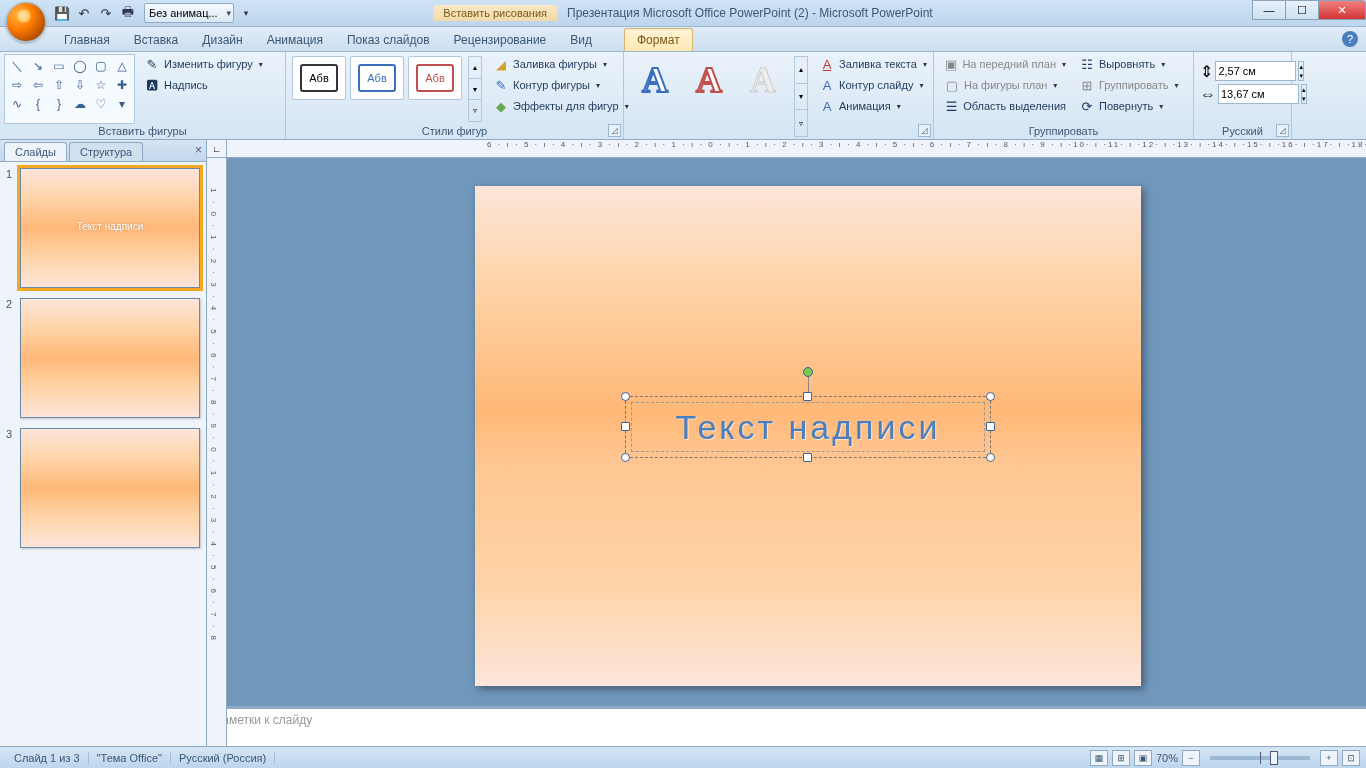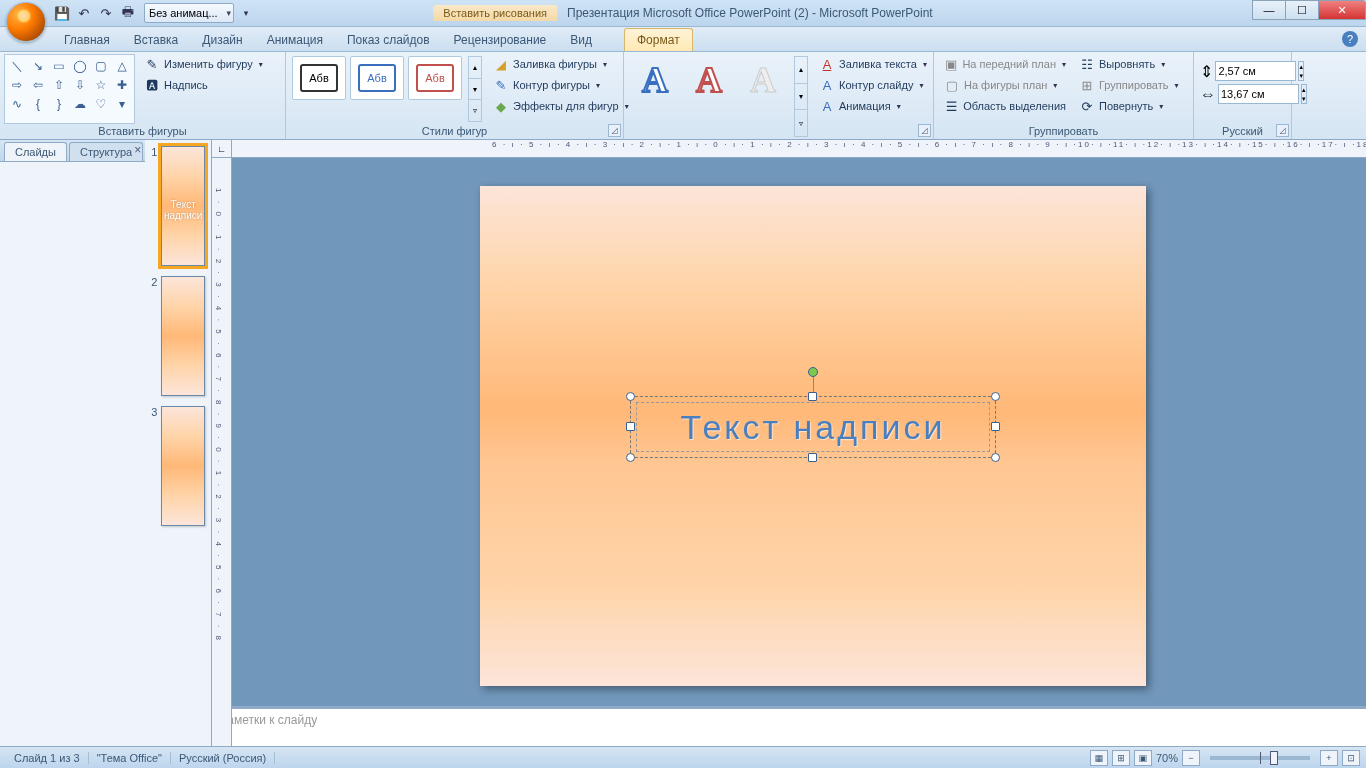--- a/index.html
+++ b/index.html
@@ -50,21 +50,21 @@
 .gallery-spin div{ flex:1; display:flex; align-items:center; justify-content:center; font-size:8px; border-bottom:1px solid #b0c9df;}
 .gallery-spin div:last-child{border:none;}
 
 .size-row { display:flex; align-items:center; gap:2px; margin:3px 0;}
 .size-row input { width:81px; height:20px; font-size:11px; border:1px solid #9bb8d3; padding:0 2px;}
 .size-spin { width:14px; height:20px; display:flex; flex-direction:column; border:1px solid #9bb8d3;}
 .size-spin div{flex:1; font-size:7px; text-align:center; line-height:9px;}
 
 
 .workspace { position:absolute; top:140px; left:0; right:0; bottom:22px; display:flex;}
-.left-pane { width:212px; background:#eef4fa; border-right:1px solid #8faac6; display:flex; flex-direction:row;}
+.left-pane { width:212px; background:#eef4fa; border-right:1px solid #8faac6; display:flex; flex-direction:column;}
 .pane-tabs { height:22px; display:flex; align-items:flex-end; background:linear-gradient(#d6e5f3,#c1d7ea); border-bottom:1px solid #8faac6; position:relative; padding-left:4px;}
 .pane-tab { font-size:11px; padding:3px 10px; color:#3b5875; border:1px solid #8faac6; border-bottom:none; background:#eef4fa; border-radius:3px 3px 0 0; margin-right:2px;}
 .pane-tab.inactive { background:#d0e0ef; }
 .pane-close { position:absolute; right:4px; top:3px; font-size:12px; color:#557;}
 .thumbs { flex:1; overflow:auto; padding:6px;}
 .thumb-item { display:flex; gap:4px; margin-bottom:10px;}
 .thumb-num { font-size:11px; color:#3b5875; width:10px;}
 .thumb { width:180px; height:120px; background:linear-gradient(180deg,#fce5da 0%,#ffd4a8 25%,#ffb877 50%,#ffd4a8 75%,#fce5da 100%); border:1px solid #6a89a8; box-shadow:1px 1px 2px rgba(0,0,0,.2); position:relative;}
 .thumb.selected { outline:3px solid #f5a623; }
 .thumb-text { position:absolute; top:52px; left:0; right:0; text-align:center; font-size:10px; color:#fff; text-shadow:0 0 2px rgba(0,0,0,.3);}

